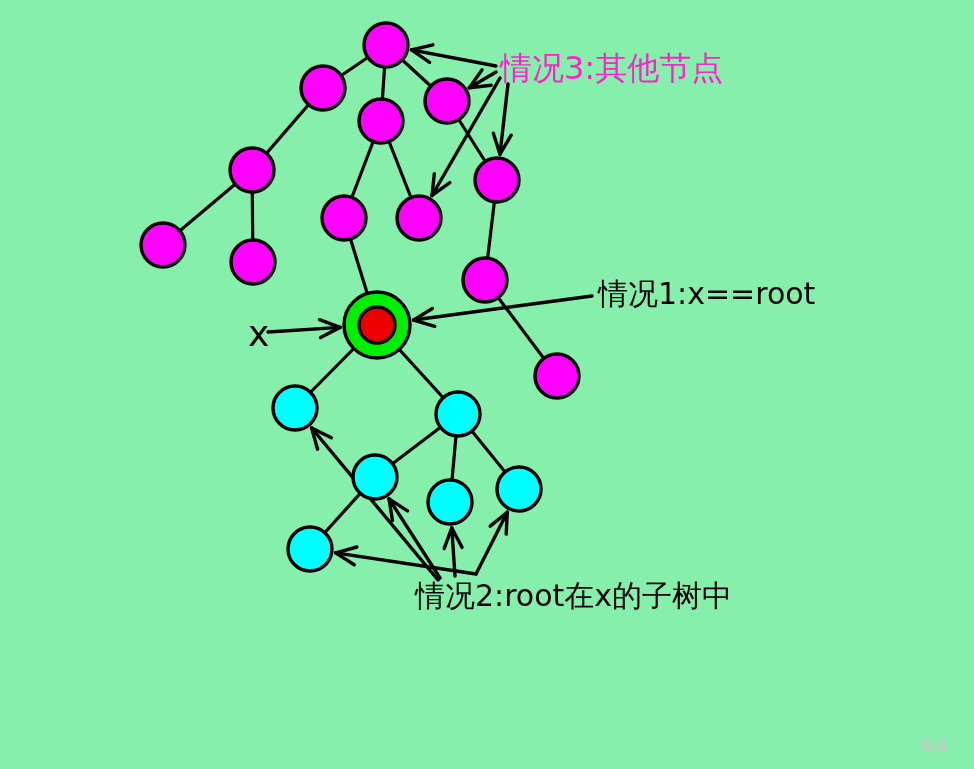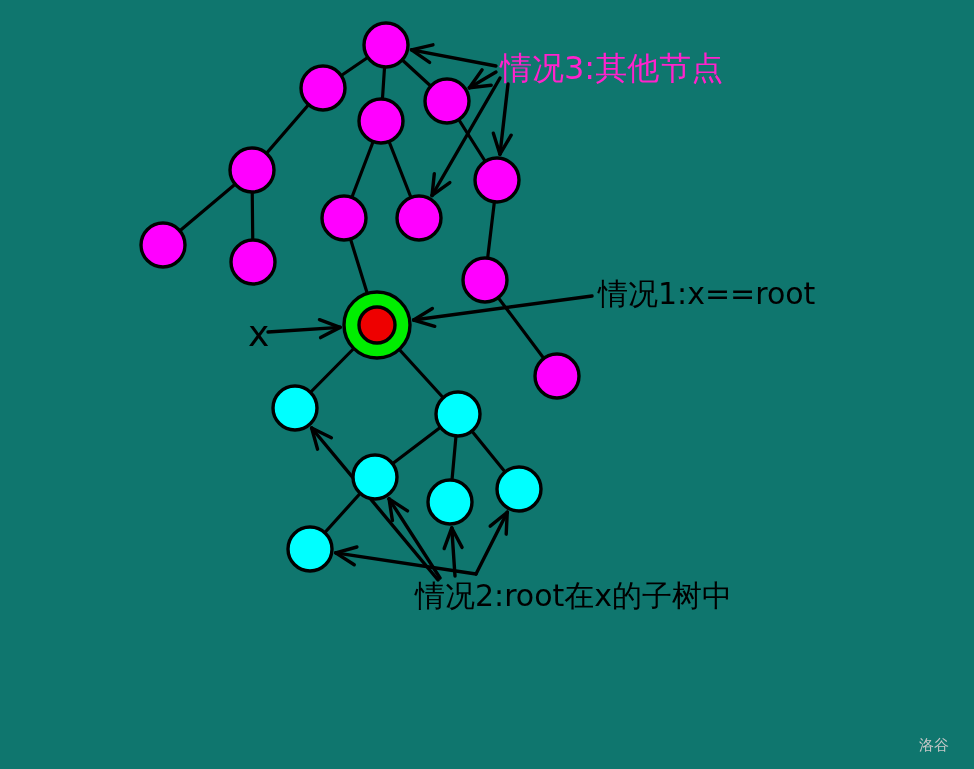--- a/index.html
+++ b/index.html
@@ -8,21 +8,21 @@
     padding: 0;
     background: #ffffff;
   }
   body {
     font-family: "DejaVu Sans", "Liberation Sans", sans-serif;
   }
   #canvas-wrap {
     position: relative;
     width: 974px;
     height: 769px;
-    background: #0f766e;
+    background: #86efac;
     overflow: hidden;
   }
   #diagram-svg {
     position: absolute;
     left: 0;
     top: 0;
     width: 974px;
     height: 769px;
     display: block;
   }

